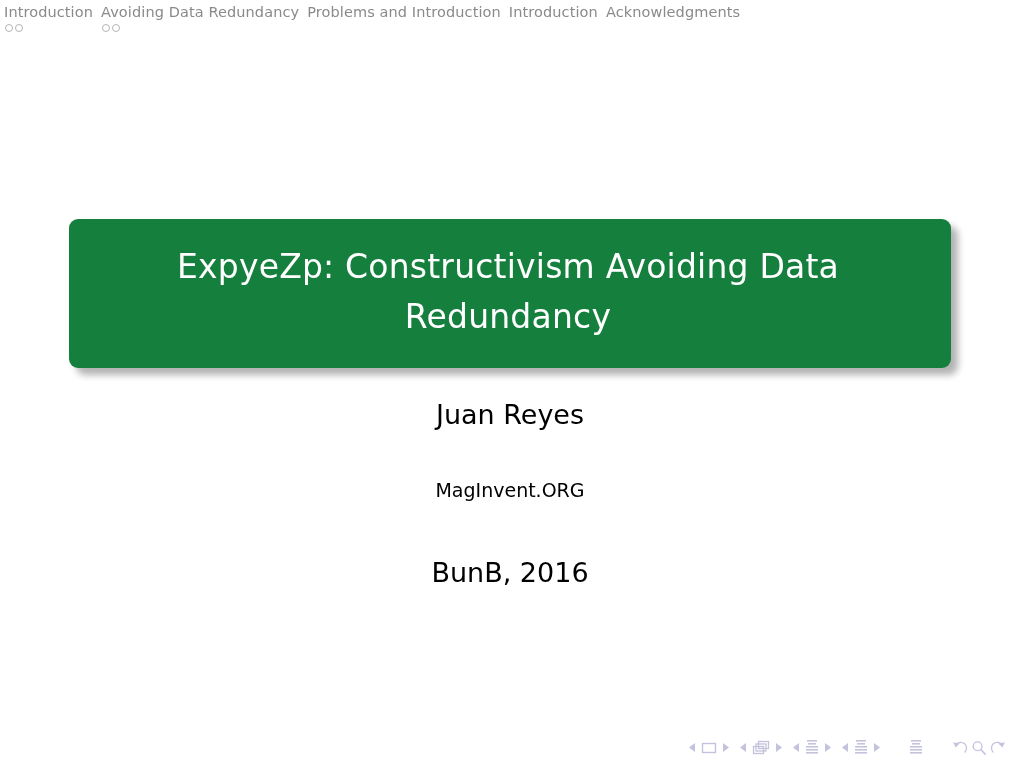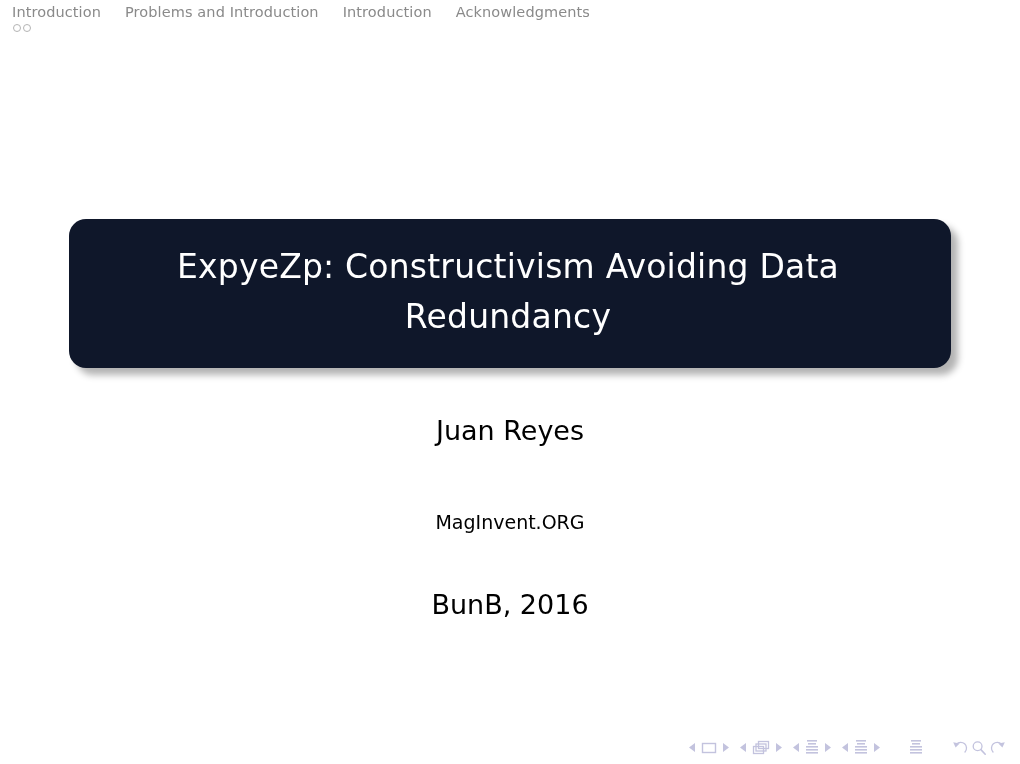--- a/index.html
+++ b/index.html
@@ -26,21 +26,21 @@
     display: flex;
     flex-direction: row;
     align-items: flex-start;
     padding-top: 3px;
     box-sizing: border-box;
   }
   .nav-section {
     display: flex;
     flex-direction: column;
     align-items: center;
-    padding: 0 12px;
+    padding: 0 4px;
   }
   .nav-label {
     font-size: 14.5px;
     color: #8a8a8a;
     line-height: 19px;
     white-space: nowrap;
     letter-spacing: 0.1px;
   }
   .nav-dots {
     display: flex;
@@ -65,22 +65,22 @@
     left: 0;
     top: 219px;
     width: 1020px;
     display: flex;
     justify-content: center;
   }
   .title-block {
     position: relative;
     width: 882px;
     box-sizing: border-box;
-    background: #0f172a;
-    border-radius: 17px;
+    background: #15803d;
+    border-radius: 9px;
     padding: 23px 40px 26px 36px;
     box-shadow: 7px 7px 7px rgba(0, 0, 0, 0.30);
   }
   .title-text {
     color: #ffffff;
     font-size: 33px;
     line-height: 50px;
     text-align: center;
     font-weight: normal;
     margin: 0;
@@ -92,21 +92,21 @@
     position: absolute;
     left: 0;
     top: 398px;
     width: 1020px;
     text-align: center;
     color: #000000;
   }
   .author {
     font-size: 27px;
     line-height: 34px;
-    margin: 16px;
+    margin: 0;
   }
   .institute {
     font-size: 19px;
     line-height: 26px;
     margin: 0;
     padding-top: 45px;
   }
   .date {
     font-size: 27px;
     line-height: 34px;
@@ -143,20 +143,27 @@
 <div class="nav-bar">
 
   <div class="nav-section">
     <div class="nav-label">Introduction</div>
     <div class="nav-dots">
       <span class="nav-dot"></span>
       <span class="nav-dot"></span>
     </div>
   </div>
 
+  <div class="nav-section">
+    <div class="nav-label">Avoiding Data Redundancy</div>
+    <div class="nav-dots">
+      <span class="nav-dot"></span>
+      <span class="nav-dot"></span>
+    </div>
+  </div>
 
 
   <div class="nav-section">
     <div class="nav-label">Problems and Introduction</div>
   </div>
 
   <div class="nav-section">
     <div class="nav-label">Introduction</div>
   </div>
 

